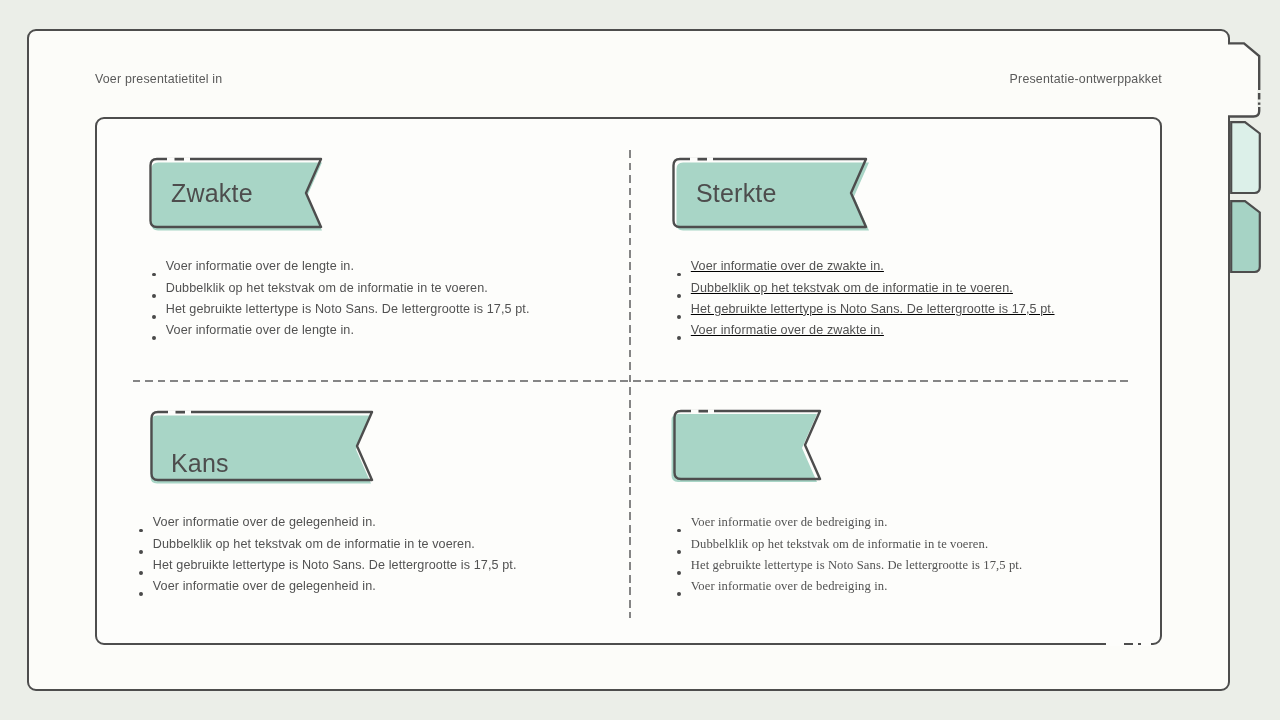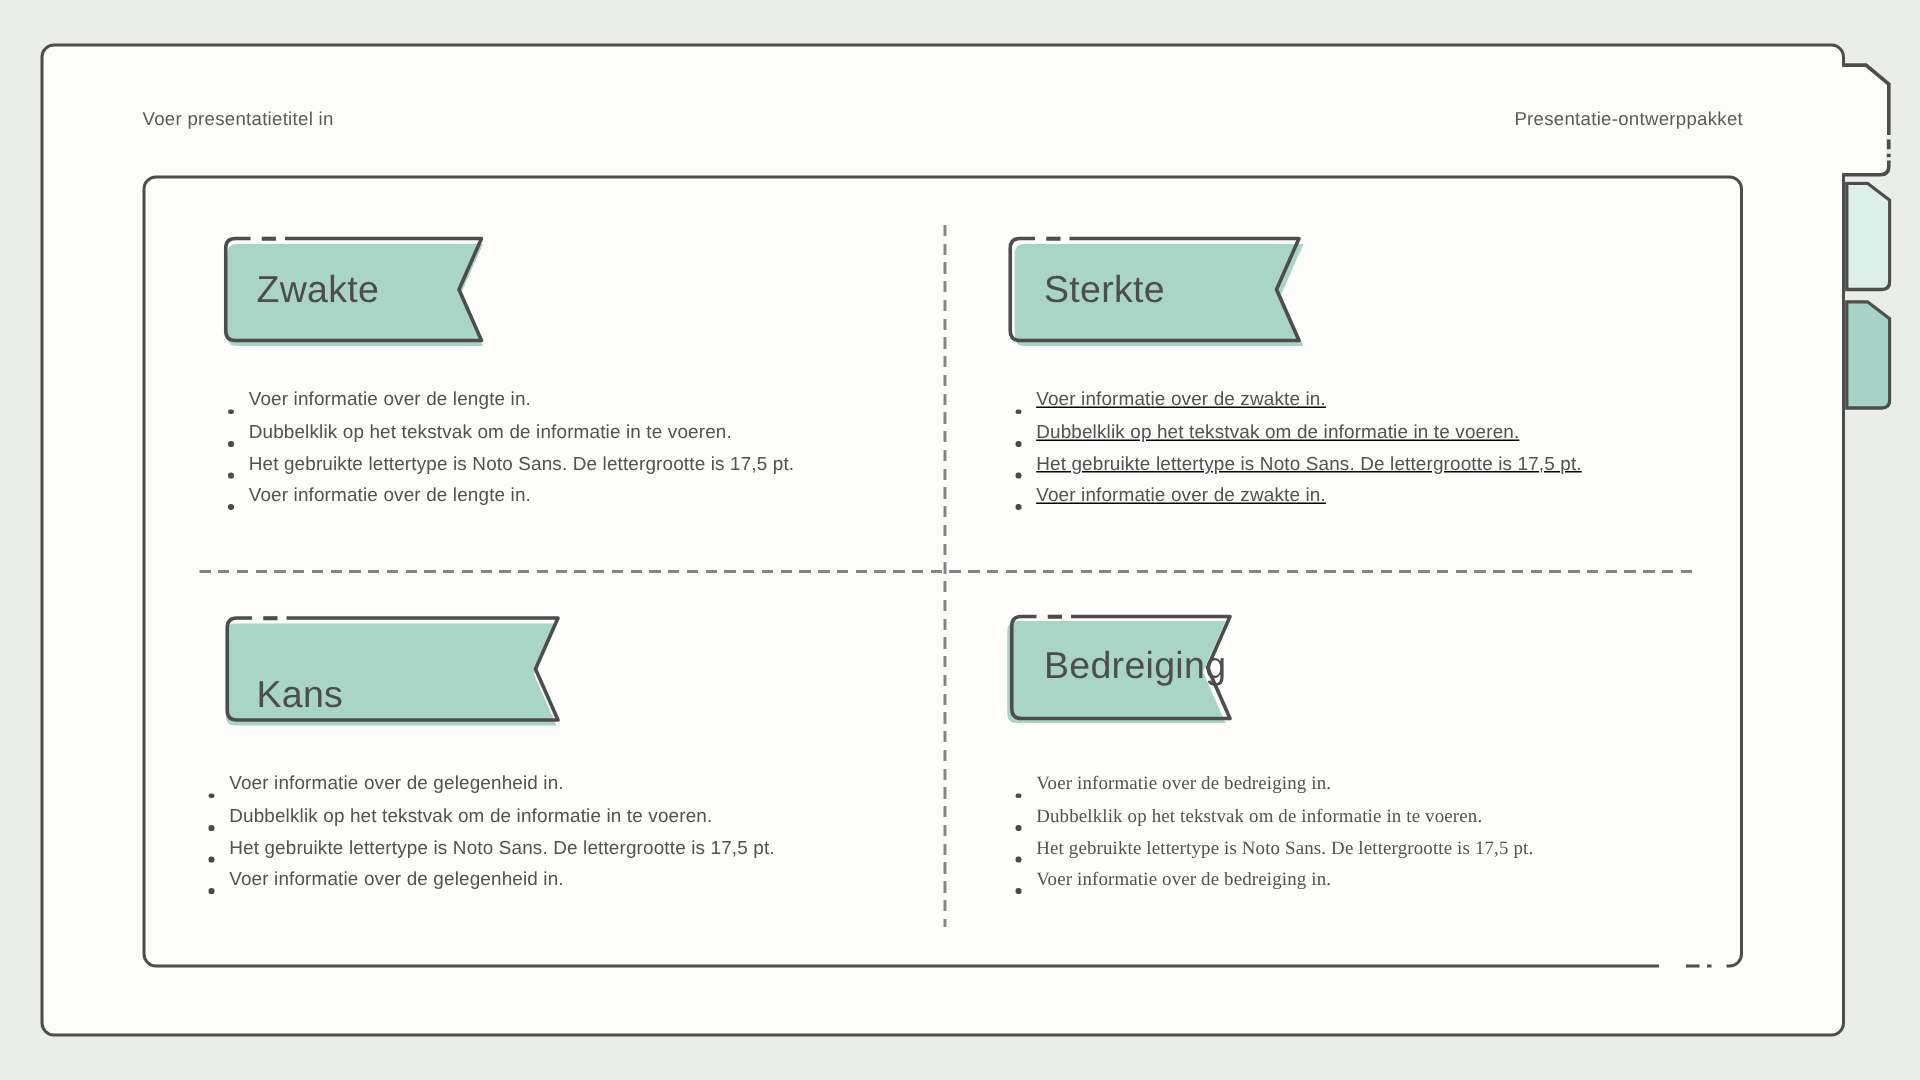--- a/index.html
+++ b/index.html
@@ -167,21 +167,20 @@
         <span class="bullet-text">Voer informatie over de gelegenheid in.</span>
       </div>
   </div>
 
   <svg class="ribbon-svg" style="left:671px;top:408px;" width="156" height="80" viewBox="0 0 156 80">
     <path d="M10 3 H149 L134 37 L149 71 H10 Q3.5 71 3.5 64.5 V9.5 Q3.5 3 10 3 Z" transform="translate(-3,3)" fill="#a8d5c6"></path>
     <path d="M10 3 H149 L134 37 L149 71 H10 Q3.5 71 3.5 64.5 V9.5 Q3.5 3 10 3 Z" fill="none" stroke="#4d4d4d" stroke-width="2.4" stroke-linejoin="round"></path>
     <rect x="20" y="1.2" width="23" height="4.4" fill="#fdfdfb"></rect>
     <rect x="27.5" y="1.8" width="9.5" height="2.7" fill="#4d4d4d"></rect>
   </svg>
-  <div class="ribbon-title" style="left:696px;top:428px;">Bedreiging</div>
   <div class="bullets" style="left:673px;top:511px;font-family:Liberation Serif, serif;">
     <div class="bullet-row">
         <div class="bullet-dot"></div>
         <span class="bullet-text">Voer informatie over de bedreiging in.</span>
       </div>
     <div class="bullet-row">
         <div class="bullet-dot"></div>
         <span class="bullet-text">Dubbelklik op het tekstvak om de informatie in te voeren.</span>
       </div>
     <div class="bullet-row">

